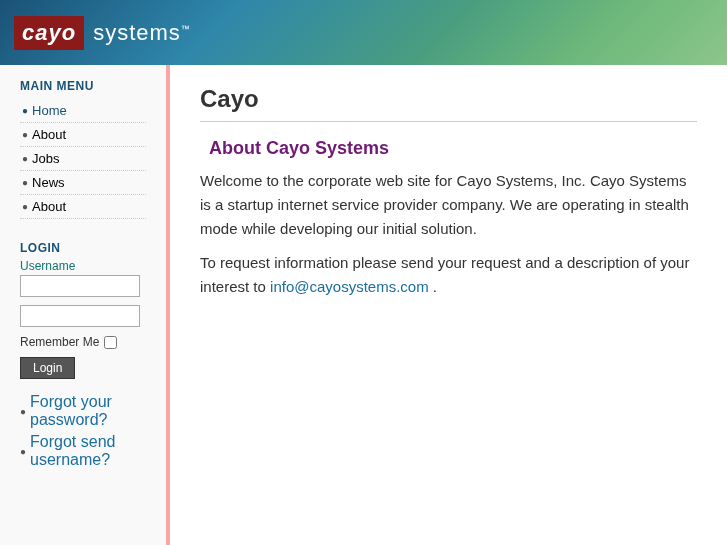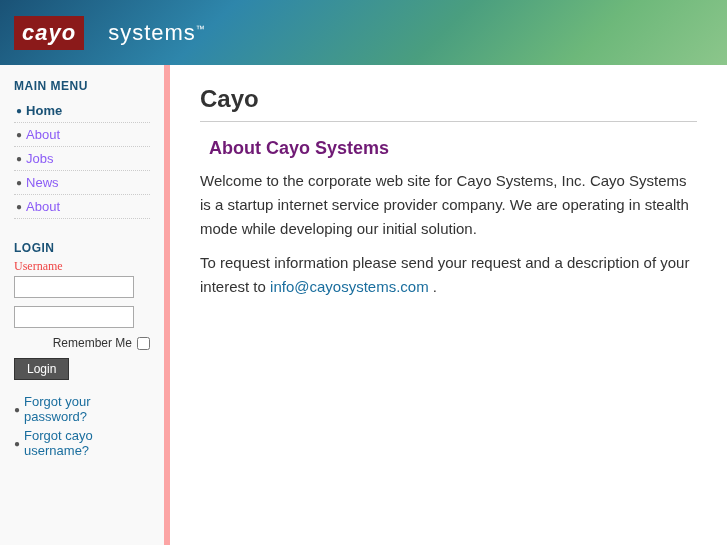--- a/index.html
+++ b/index.html
@@ -26,41 +26,41 @@
       font-size: 22px;
       font-weight: bold;
       padding: 4px 8px;
       font-style: italic;
       letter-spacing: 1px;
     }
     .logo-systems {
       color: #fff;
       font-size: 22px;
       font-weight: 300;
-      padding: 4px 24px;
+      padding: 4px 9px;
       letter-spacing: 1px;
     }
     .logo-tm {
       color: #fff;
       font-size: 9px;
       vertical-align: super;
     }
 
     
     #layout {
       display: flex;
       min-height: 480px;
     }
 
     
     #sidebar {
       width: 170px;
       min-width: 170px;
-      padding: 14px 14px;
-      border-right: 6px solid #fca5a5;
+      padding: 14px 20px;
+      border-right: 4px solid #fca5a5;
       background: #f9f9f9;
     }
     .sidebar-section-title {
       font-size: 12px;
       font-weight: bold;
       color: #1a5276;
       text-transform: uppercase;
       margin-bottom: 6px;
       letter-spacing: 0.5px;
     }
@@ -70,26 +70,26 @@
     }
     .nav-list li {
       border-bottom: 1px dotted #ccc;
       padding: 4px 0 4px 2px;
       display: flex;
       align-items: center;
       gap: 4px;
     }
     .nav-list li a {
       text-decoration: none;
-      color: #8b5cf6;
+      color: #000000;
       font-size: 13px;
     }
     .nav-list li.active a {
       color: #1a5276;
-      font-weight: bold;
+      font-weight: normal;
     }
     .nav-bullet {
       color: #555;
       font-size: 10px;
     }
     .nav-bullet.active-bullet {
       color: #1a5276;
     }
 
     
@@ -106,38 +106,36 @@
       border-bottom: 1px dotted #ccc;
       padding-bottom: 8px;
     }
     .form-field {
       margin-bottom: 8px;
     }
     .form-label {
       display: block;
       font-size: 12px;
       margin-bottom: 2px;
-      color: #ef4444;
-      font-family: Liberation Serif, serif;
+      color: #0f766e;
     }
     .form-input {
       width: 120px;
       height: 22px;
       border: 1px solid #aaa;
       padding: 2px 4px;
       font-size: 12px;
       background: #fff;
     }
     .remember-row {
       display: flex;
       align-items: center;
       gap: 5px;
       margin-bottom: 8px;
       font-size: 12px;
-      justify-content: flex-end;
     }
     .login-btn {
       background: #555;
       color: #fff;
       border: 1px solid #333;
       padding: 3px 12px;
       font-size: 12px;
       cursor: pointer;
     }
 
@@ -146,21 +144,21 @@
       list-style: none;
     }
     .forgot-links li {
       display: flex;
       align-items: center;
       gap: 4px;
       margin-bottom: 4px;
     }
     .forgot-links li a {
       color: #1a6e9e;
-      font-size: 13px;
+      font-size: 16px;
       text-decoration: none;
     }
 
     
     #main-content {
       flex: 1;
       padding: 20px 30px;
     }
     .page-title {
       font-size: 24px;
@@ -244,21 +242,21 @@
 
       <button class="login-btn">Login</button>
 
       <ul class="forgot-links">
         <li>
           <span class="nav-bullet">●</span>
           <a href="#">Forgot your password?</a>
         </li>
         <li>
           <span class="nav-bullet">●</span>
-          <a href="#">Forgot cayo username?</a>
+          <a href="#">Forgot send username?</a>
         </li>
       </ul>
     </div>
   </div>
 
   <div id="main-content">
     <h1 class="page-title">Cayo</h1>
     <h2 class="section-title">About Cayo Systems</h2>
     <p class="content-para">Welcome to the corporate web site for Cayo Systems, Inc. Cayo Systems is a startup internet service provider company. We are operating in stealth mode while developing our initial solution.</p>
     <p class="content-para">

